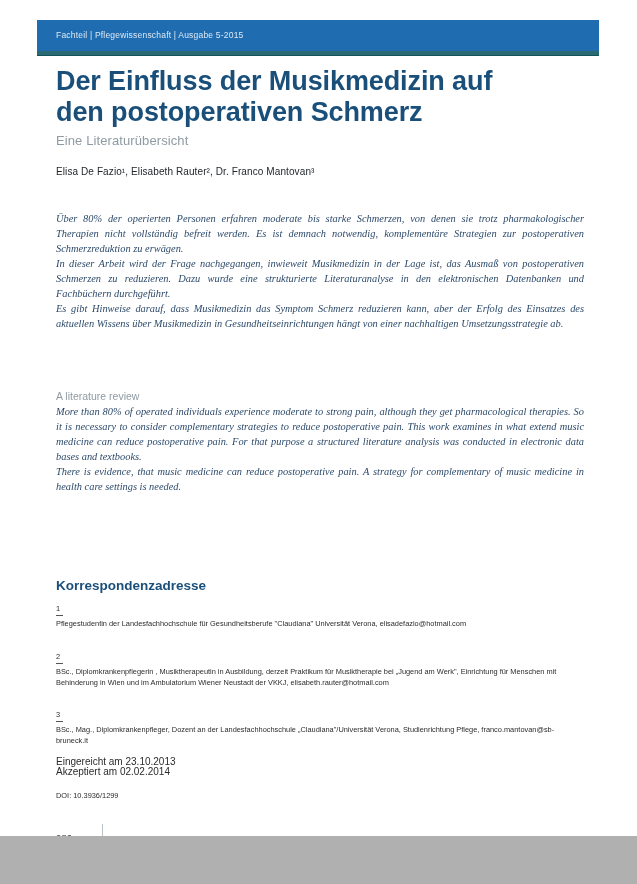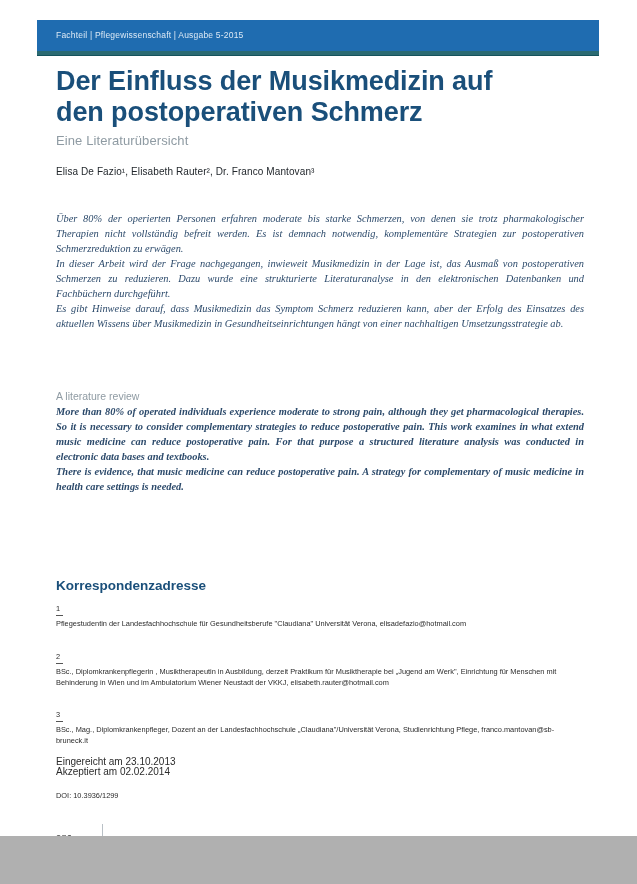--- a/index.html
+++ b/index.html
@@ -92,21 +92,21 @@
     font-style: italic;
     font-size: 10.4px;
     line-height: 15px;
     color: #2c4a6b;
     text-align: justify;
   }
   .abstract p {
     margin: 0;
   }
   #abstract-de { top: 211px; }
-  #abstract-en { top: 404px; font-weight: bold; }
+  #abstract-en { top: 404px; }
 
   .en-title {
     position: absolute;
     left: 56px;
     top: 370px;
     font-size: 12.3px;
     font-weight: bold;
     color: #1a4f7a;
     letter-spacing: 0.05px;
   }

